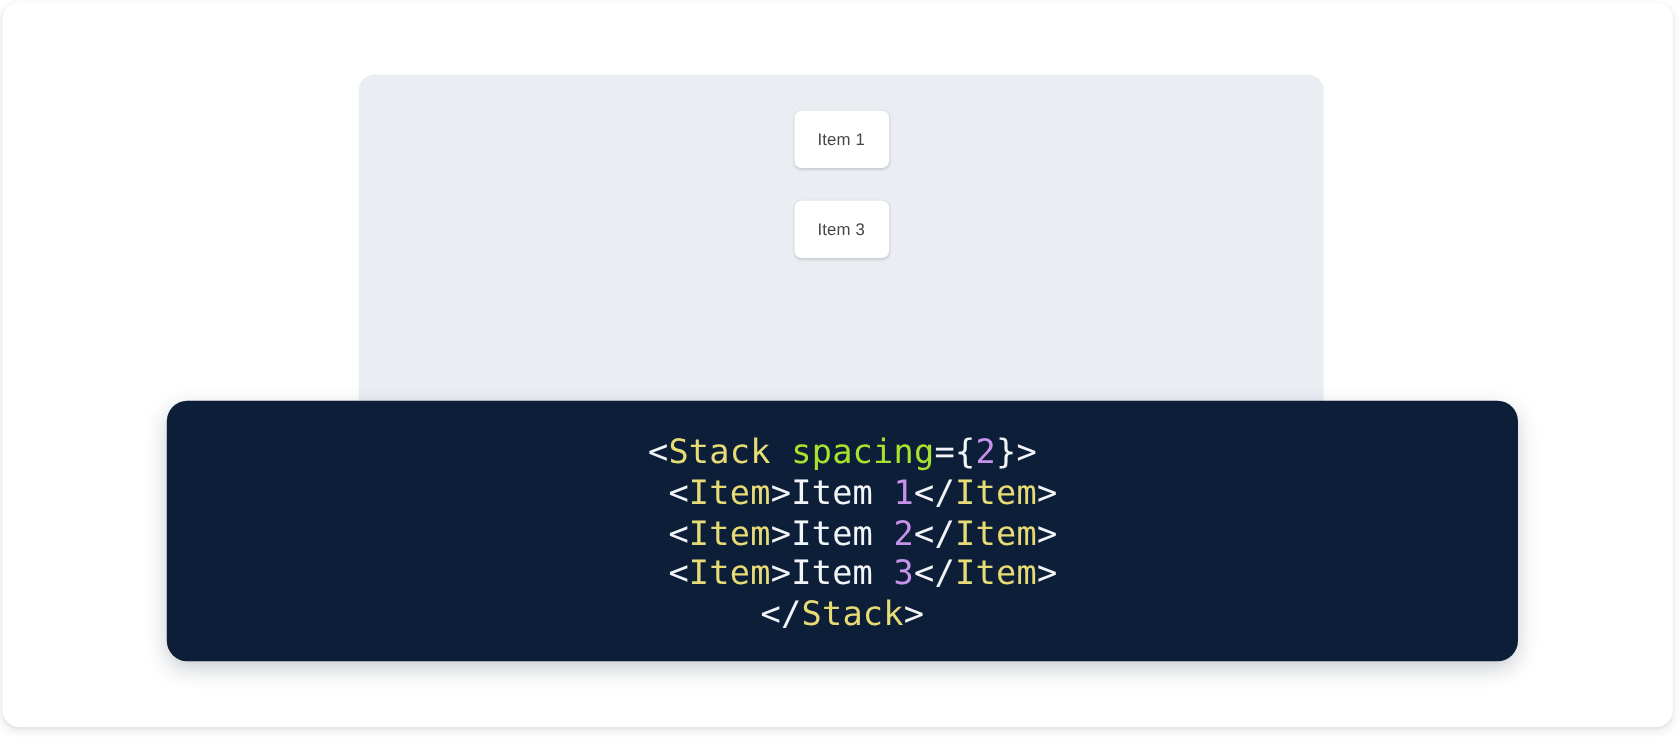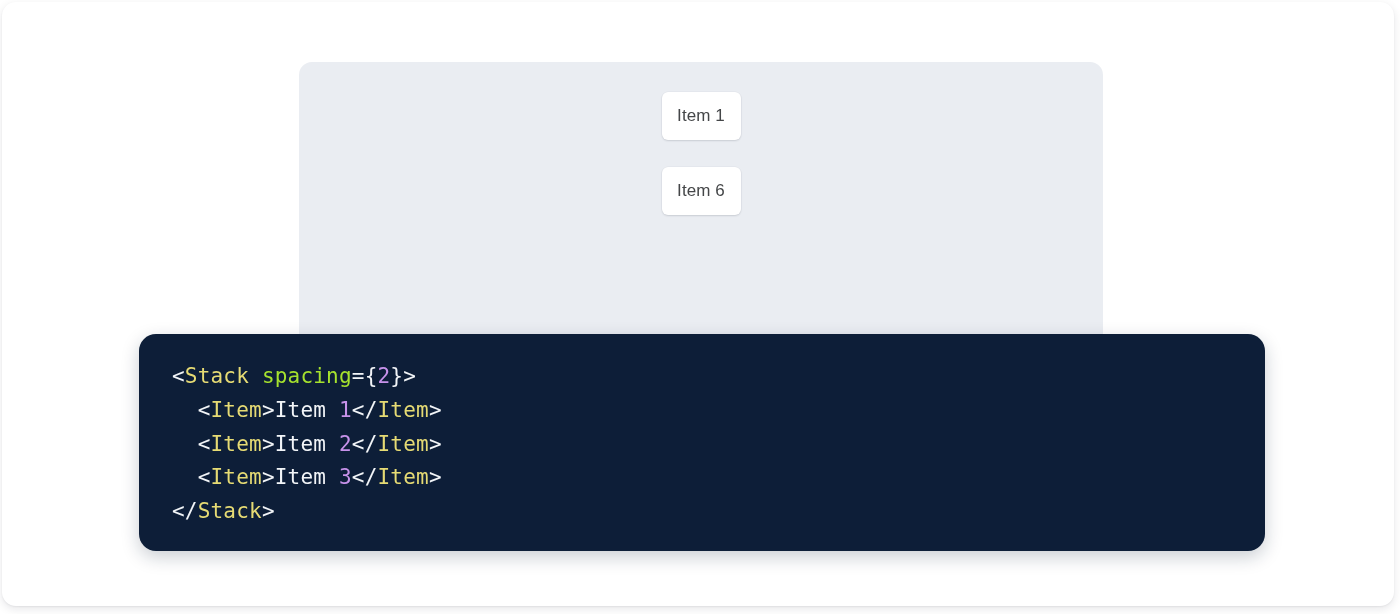--- a/index.html
+++ b/index.html
@@ -58,21 +58,21 @@
 
   .stack-item {
     box-sizing: border-box;
     width: 79px;
     height: 48px;
     background: #ffffff;
     border-radius: 6px;
     display: flex;
     align-items: center;
     justify-content: center;
-    font-size: 17px;
+    font-size: 14px;
     color: #444648;
     letter-spacing: 0.1px;
     box-shadow: 0 1px 2px rgba(15, 23, 42, 0.13),
                 0 0 0 0.5px rgba(15, 23, 42, 0.04);
   }
 
   
   .code-block {
     position: absolute;
     left: 137px;
@@ -83,43 +83,44 @@
     border-radius: 17px;
     box-shadow: 0 6px 18px rgba(13, 30, 56, 0.22);
     padding: 26px 33px;
     box-sizing: border-box;
     overflow: hidden;
   }
 
   .code {
     margin: 0;
     font-family: "DejaVu Sans Mono", "Liberation Mono", monospace;
-    font-size: 21px;
+    font-size: 28px;
     line-height: 33.8px;
     white-space: pre;
     color: #e6edf3;
     letter-spacing: 0.2px;
+    text-align: center;
   }
 
   .tok-punct { color: #f2f5f8; }
   .tok-tag   { color: #e6db74; }
   .tok-attr  { color: #a6e22e; }
   .tok-num   { color: #c792ea; }
   .tok-text  { color: #f2f5f8; }
 </style>
 </head>
 <body>
 
 <div class="screen">
   <div class="outer-card">
 
     <div class="preview-panel">
       <div class="stack">
         <div class="stack-item">Item 1</div>
-        <div class="stack-item">Item 6</div>
+        <div class="stack-item">Item 3</div>
       </div>
     </div>
 
     <div class="code-block">
       <pre class="code"><code id="code-root"><span><span class="tok-punct">&lt;</span><span class="tok-tag">Stack</span><span class="tok-text"> </span><span class="tok-attr">spacing</span><span class="tok-punct">=</span><span class="tok-punct">{</span><span class="tok-num">2</span><span class="tok-punct">}</span><span class="tok-punct">&gt;</span></span>
 <span><span>  </span><span class="tok-punct">&lt;</span><span class="tok-tag">Item</span><span class="tok-punct">&gt;</span><span class="tok-text">Item </span><span class="tok-num">1</span><span class="tok-punct">&lt;/</span><span class="tok-tag">Item</span><span class="tok-punct">&gt;</span></span>
 <span><span>  </span><span class="tok-punct">&lt;</span><span class="tok-tag">Item</span><span class="tok-punct">&gt;</span><span class="tok-text">Item </span><span class="tok-num">2</span><span class="tok-punct">&lt;/</span><span class="tok-tag">Item</span><span class="tok-punct">&gt;</span></span>
 <span><span>  </span><span class="tok-punct">&lt;</span><span class="tok-tag">Item</span><span class="tok-punct">&gt;</span><span class="tok-text">Item </span><span class="tok-num">3</span><span class="tok-punct">&lt;/</span><span class="tok-tag">Item</span><span class="tok-punct">&gt;</span></span>
 <span><span class="tok-punct">&lt;/</span><span class="tok-tag">Stack</span><span class="tok-punct">&gt;</span></span></code></pre>
     </div>

